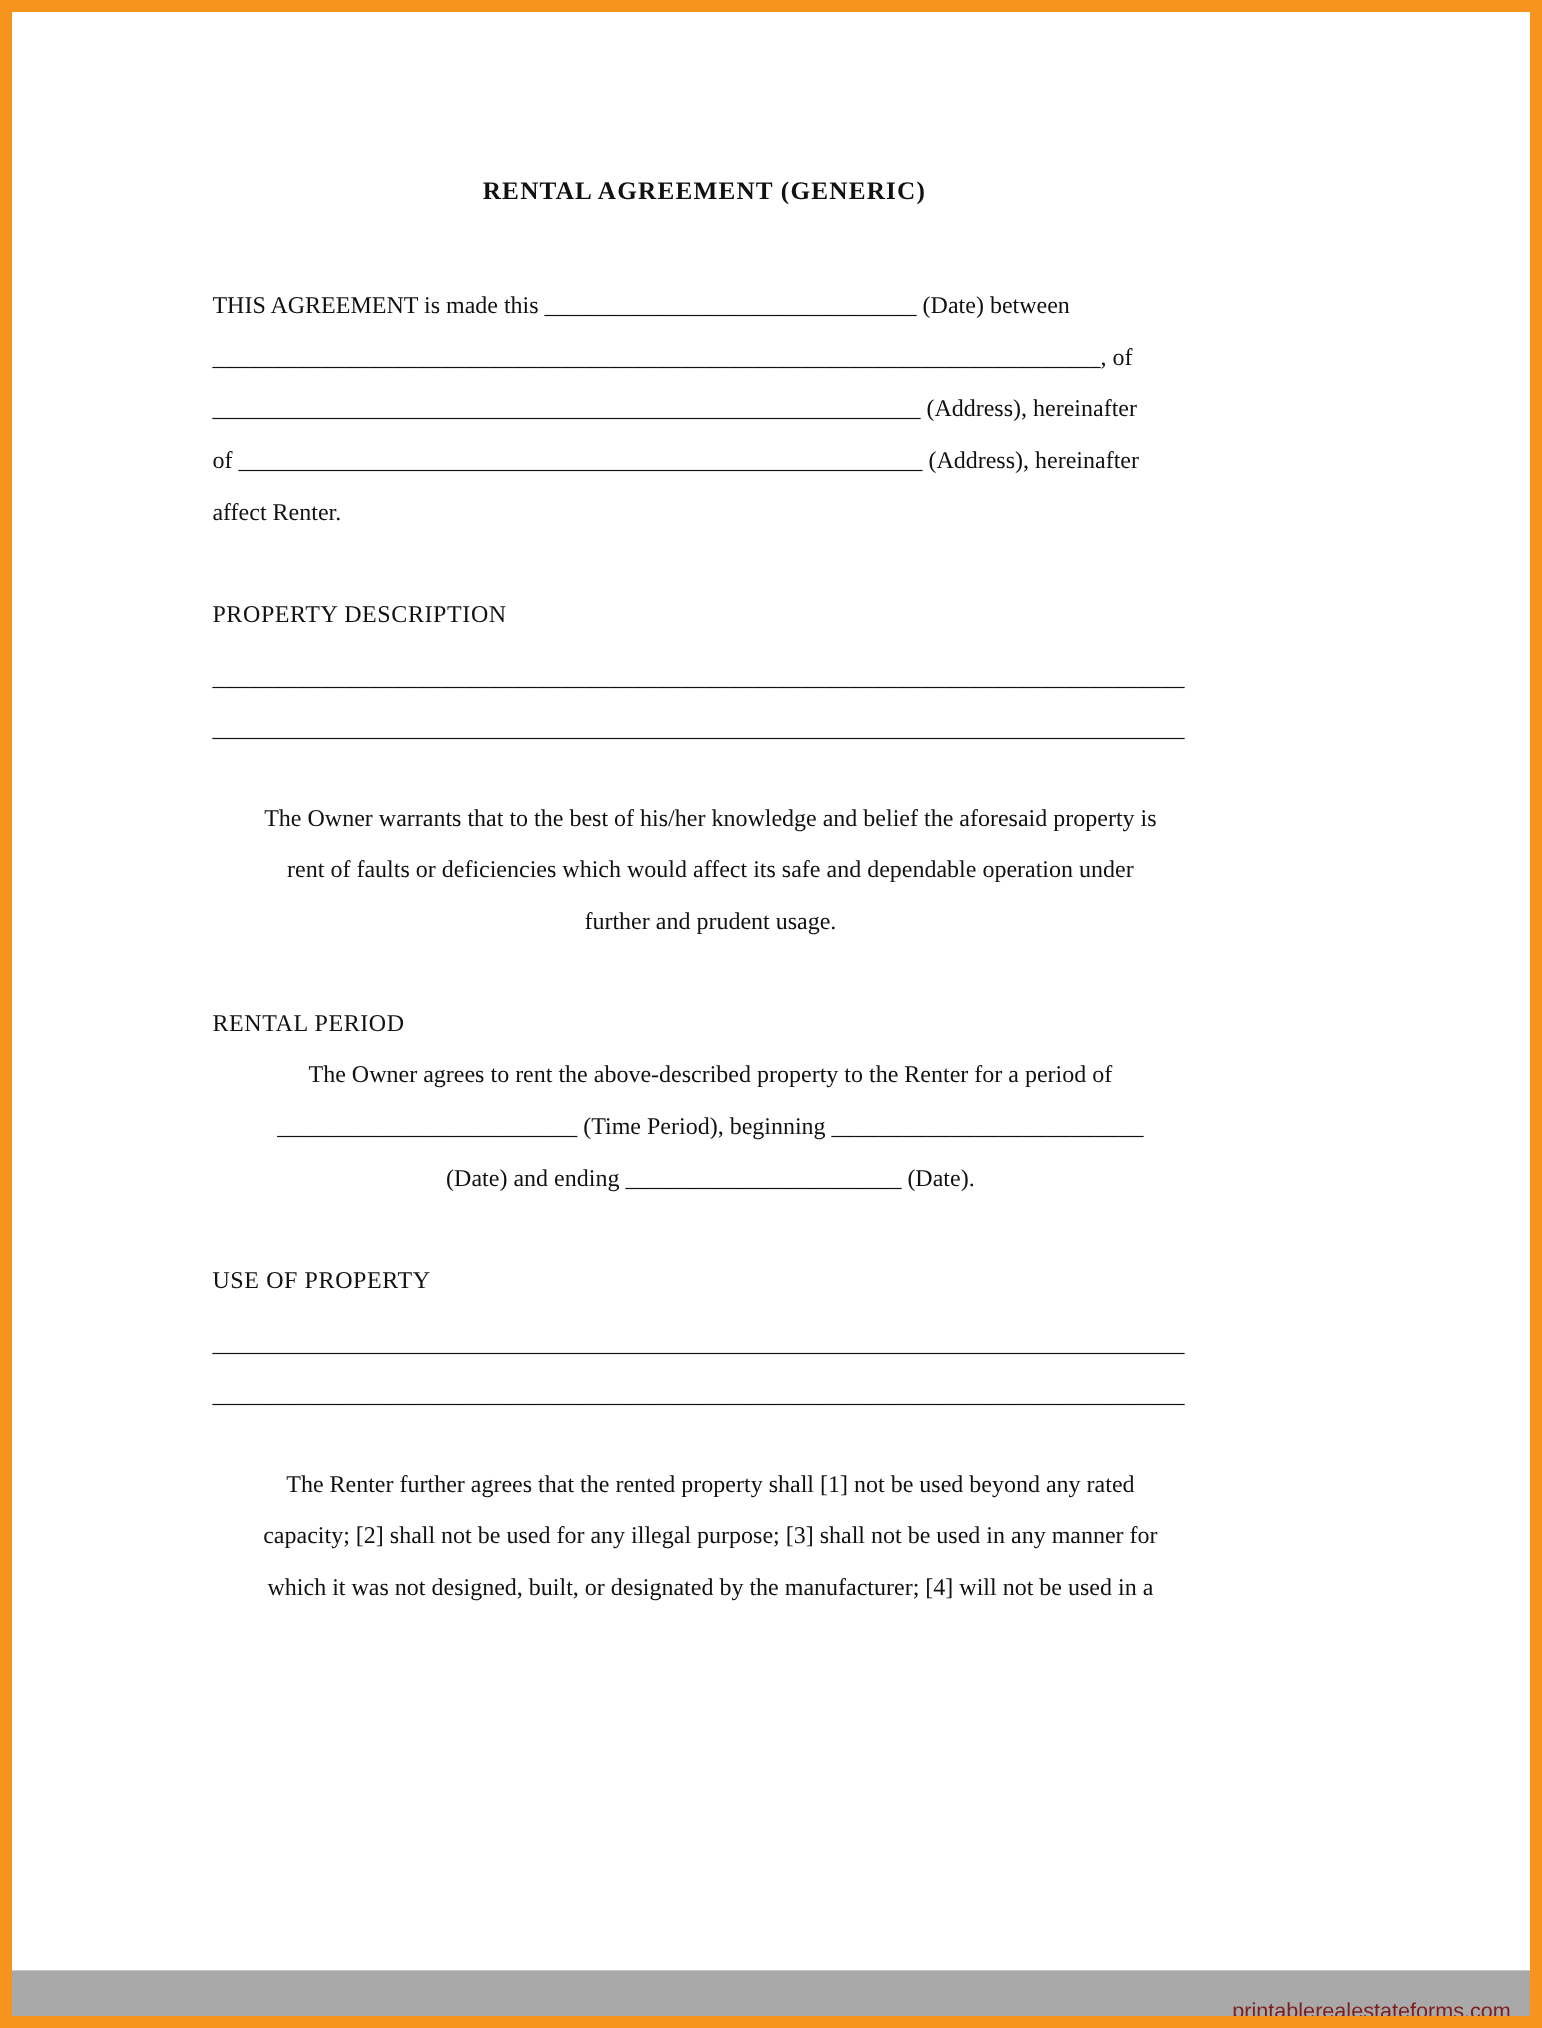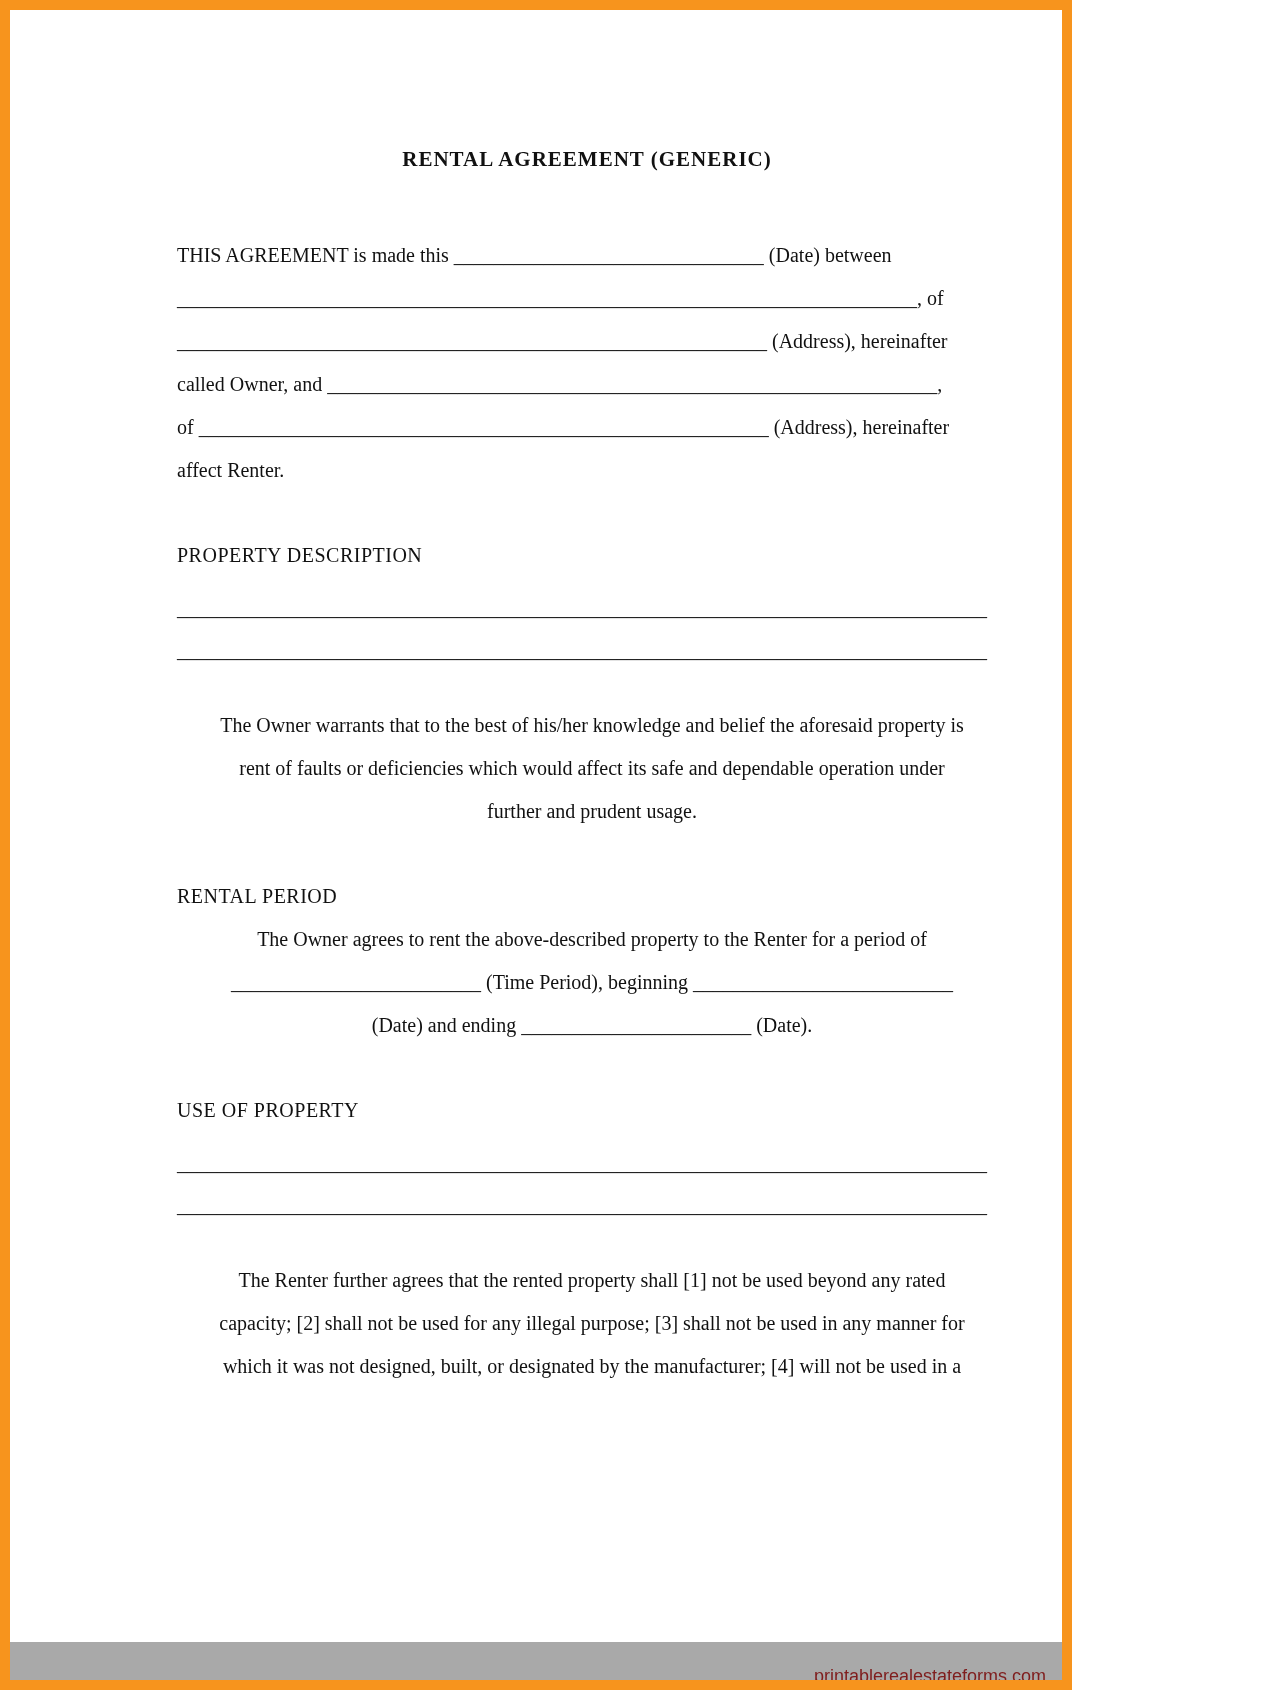--- a/index.html
+++ b/index.html
@@ -2,21 +2,21 @@
 <html><head>
 <meta charset="utf-8">
 <style>
   html, body {
     margin: 0;
     padding: 0;
     background: #ffffff;
   }
   .page {
     position: relative;
-    width: 1072px;
+    width: 1285px;
     height: 1690px;
     box-sizing: border-box;
     border: 10px solid #f7941d;
     background: #ffffff;
     font-family: "Liberation Serif", serif;
     font-size: 20px;
     color: #111111;
     overflow: hidden;
   }
   .content {
@@ -78,21 +78,20 @@
 
 <div class="page">
   <div class="content">
 
     <h1 class="doc-title">RENTAL AGREEMENT (GENERIC)</h1>
 
     <div>
       <div class="line">THIS AGREEMENT is made this _______________________________ (Date) between</div>
       <div class="line">__________________________________________________________________________, of</div>
       <div class="line">___________________________________________________________ (Address), hereinafter</div>
-      <div class="line">called Owner, and _____________________________________________________________,</div>
       <div class="line">of _________________________________________________________ (Address), hereinafter</div>
       <div class="line">affect Renter.</div>
     </div>
 
     <div>
       <div class="line section-heading">PROPERTY DESCRIPTION</div>
       <div class="rules">
         <div class="line">_________________________________________________________________________________</div>
         <div class="line">_________________________________________________________________________________</div>
       </div>

